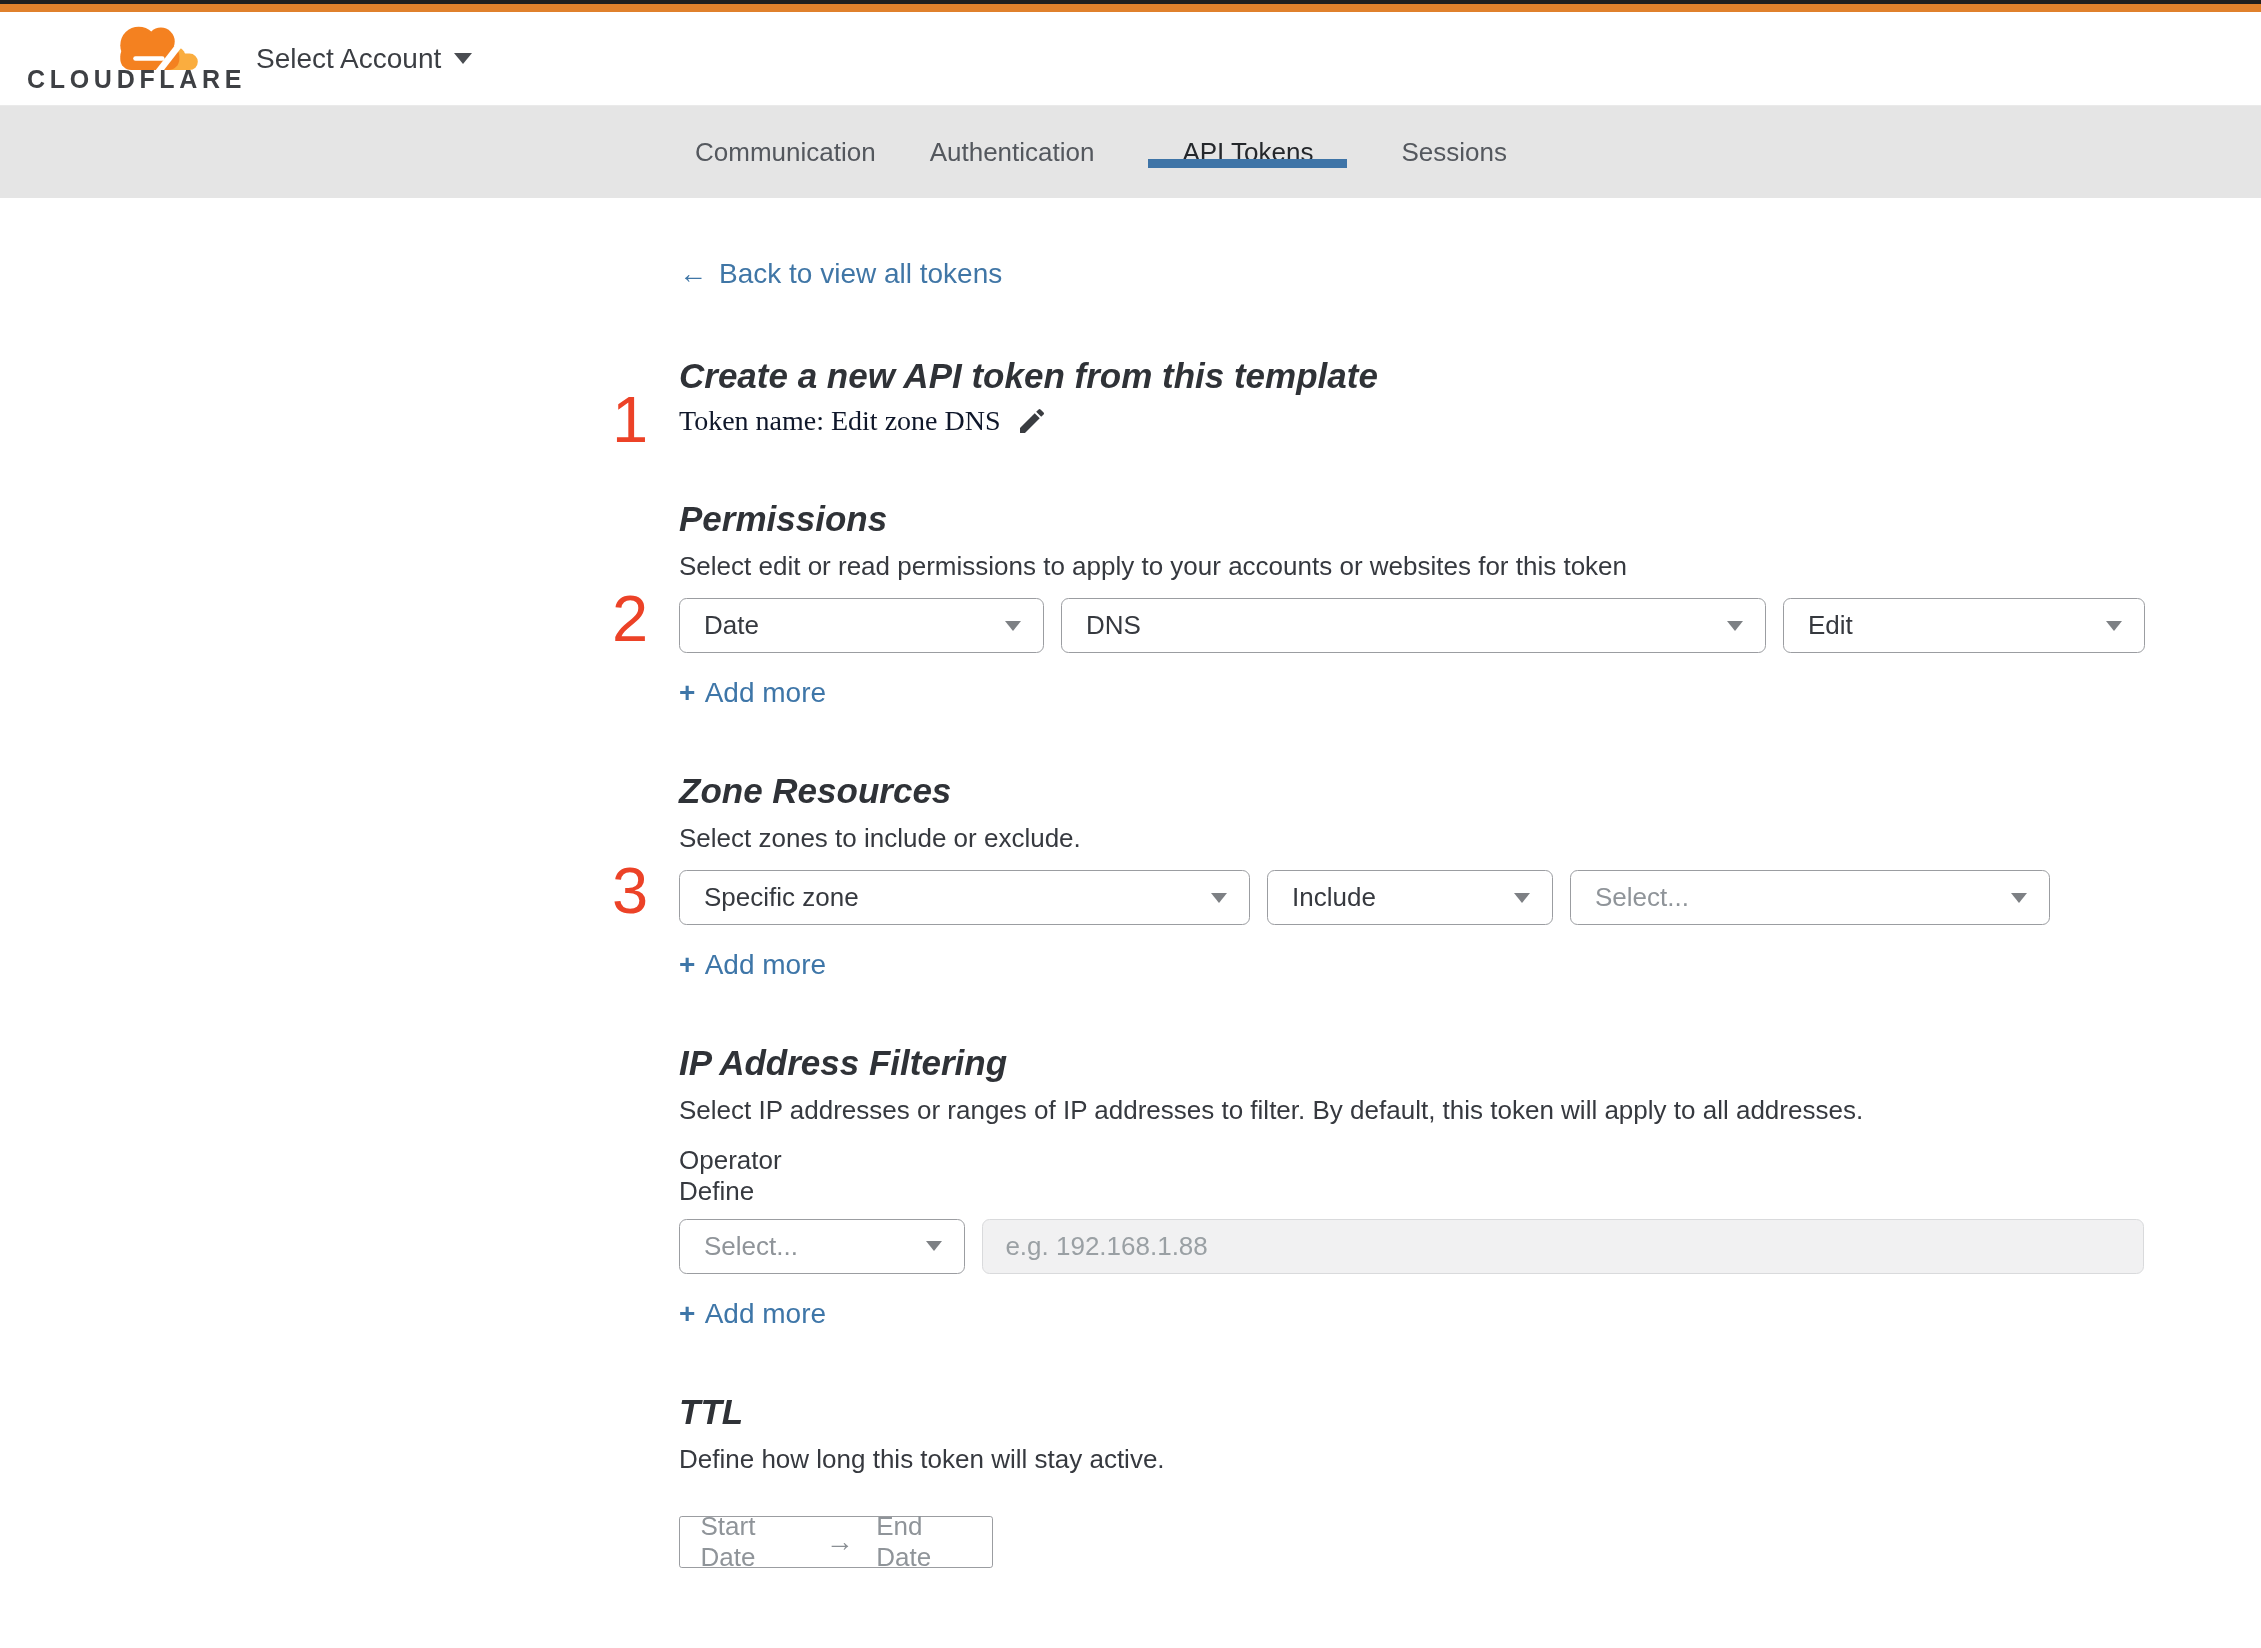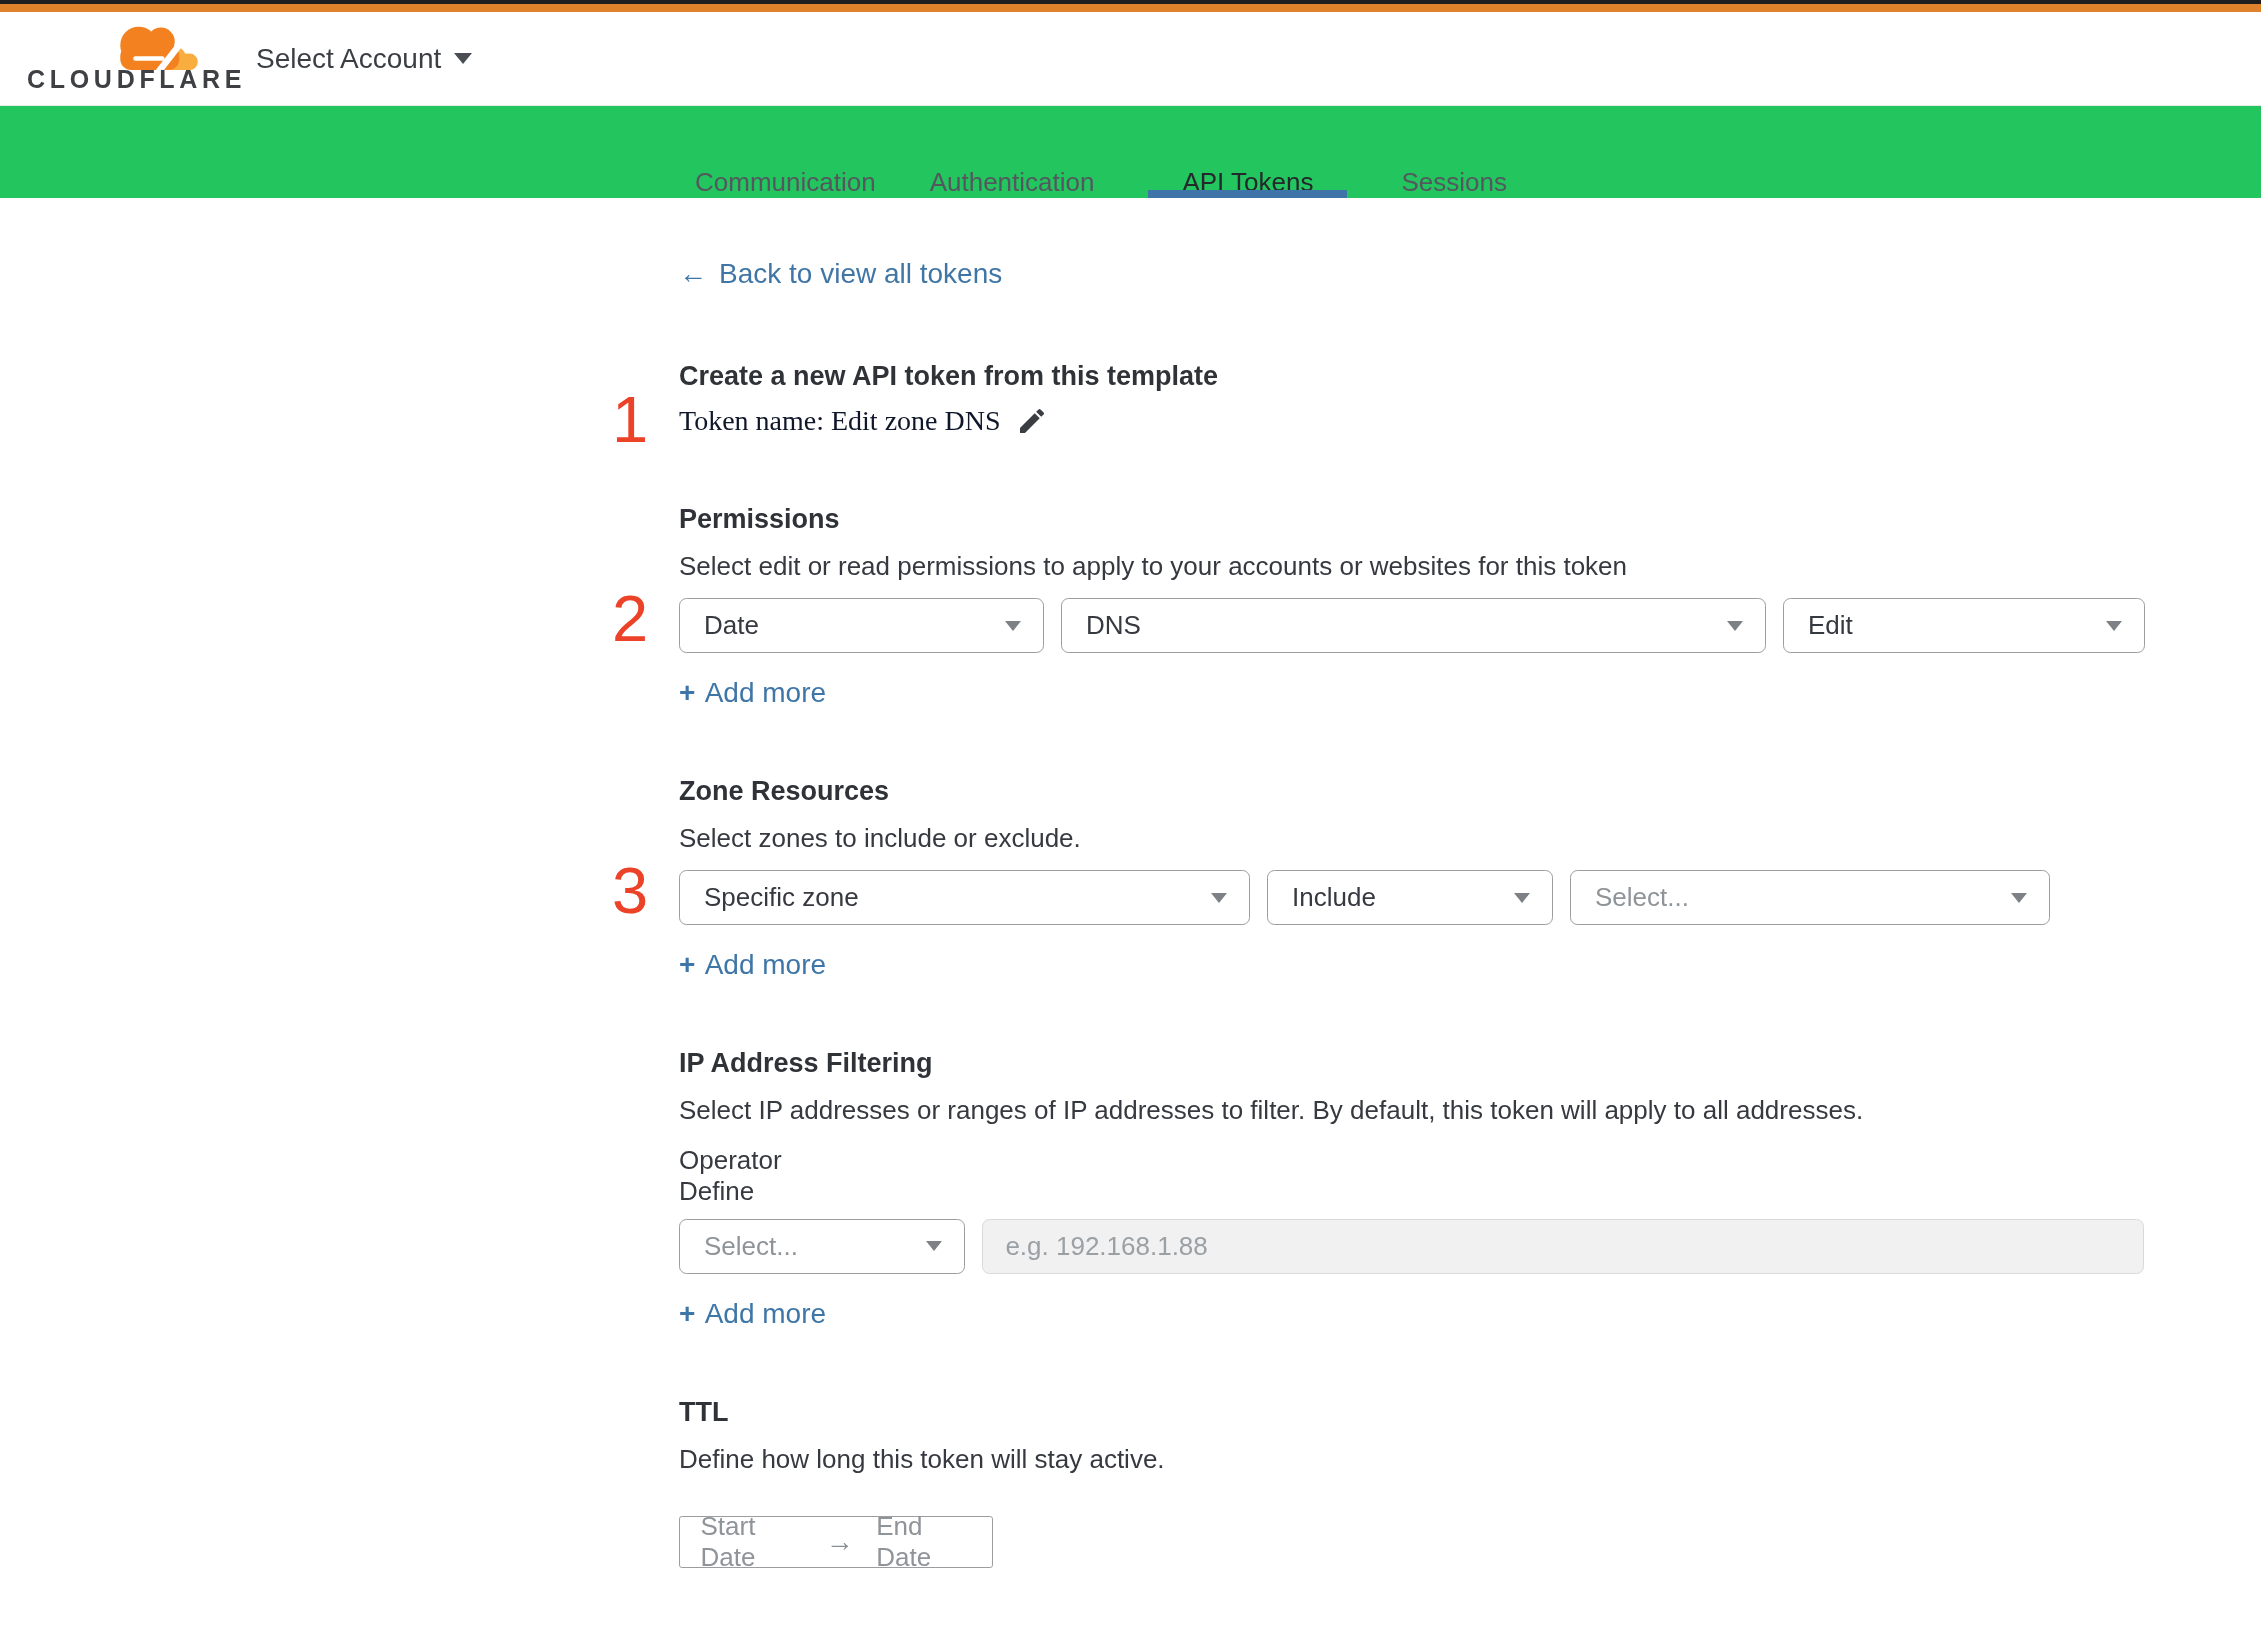--- a/index.html
+++ b/index.html
@@ -15,40 +15,40 @@
   .logo { position:relative; width:177px; height:75px; margin-left:27px; }
   .logo svg { position:absolute; right:1.9px; top:1.9px; }
   .wordmark { position:absolute; left:0; bottom:1.9px; font-size:25px; font-weight:700;
               letter-spacing:4.7px; color:#3e4044; }
   .account { display:flex; align-items:center; gap:13px; margin-left:52px;
              font-size:28px; color:#3b3e43; cursor:pointer; }
   .caret-dark { width:0; height:0; border-left:9.3px solid transparent;
                 border-right:9.3px solid transparent; border-top:11.2px solid #4a4d52; }
 
   
-  .tabbar { height:93px; background:#22c55e; border-top:0.9px solid #eaeaea;
-            display:flex; align-items:flex-end; padding-left:695px; }
+  .tabbar { height:93px; background:#e5e5e5; border-top:0.9px solid #eaeaea;
+            display:flex; align-items:center; padding-left:695px; }
   .tab { display:flex; align-items:center; font-size:26px; color:#54585e;
          margin-right:54px; position:relative; cursor:pointer; }
   .tab.active { color:#24272b; padding:0 34px; }
   .tab.active::after { content:""; position:absolute; left:0; right:0; bottom:0;
                        height:8.4px; background:#3e74a7; }
 
   
   .content { padding-left:679px; }
   .inner { width:1468px; }
 
   .back-link { display:inline-flex; align-items:center; gap:12px; margin-top:60px;
                font-size:28px; color:#4076a6; cursor:pointer; }
 
   .section { position:relative; }
   .step-num { position:absolute; left:-67px; font-size:65px; line-height:65px;
               color:#ec4227; }
 
-  .sec-title { font-size:27px; font-weight:700; color:#2f3237; line-height:34px; }
+  .sec-title { font-size:35px; font-weight:700; color:#2f3237; line-height:34px;font-style:italic; }
   .sec-sub   { font-size:26px; color:#36393f; line-height:32px; margin-top:14px; }
 
   .token-row { display:flex; align-items:center; gap:15px; margin-top:12px;
                font-size:28px; color:#0f172a;font-family:Liberation Serif, serif; }
   .pencil { width:32px; height:32px; cursor:pointer; }
 
   .row { display:flex; gap:17px; margin-top:16px; }
   .select { height:55px; border:1.9px solid #9b9da1; border-radius:7.5px; background:#fff;
             display:flex; align-items:center; justify-content:space-between;
             padding:0 22.4px 0 24px; font-size:26px; color:#36393f; cursor:pointer; }

